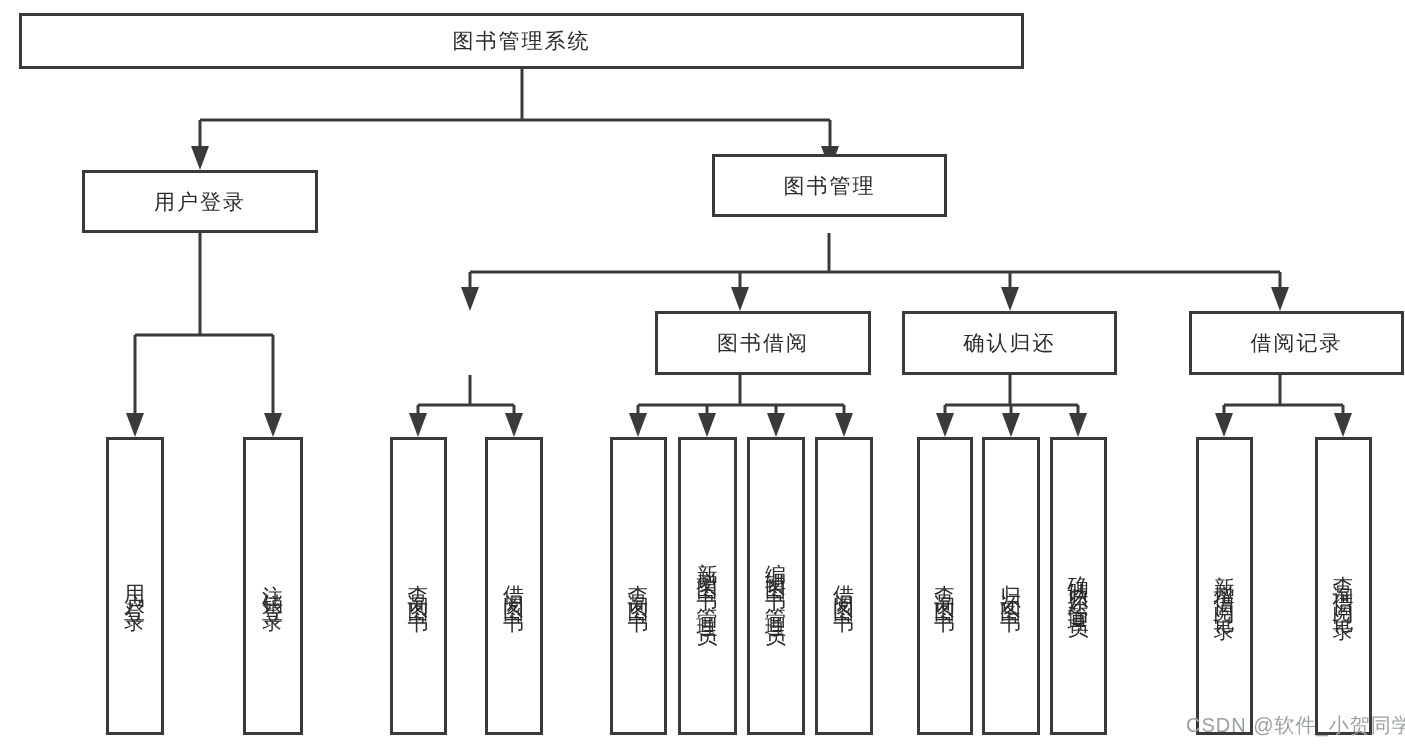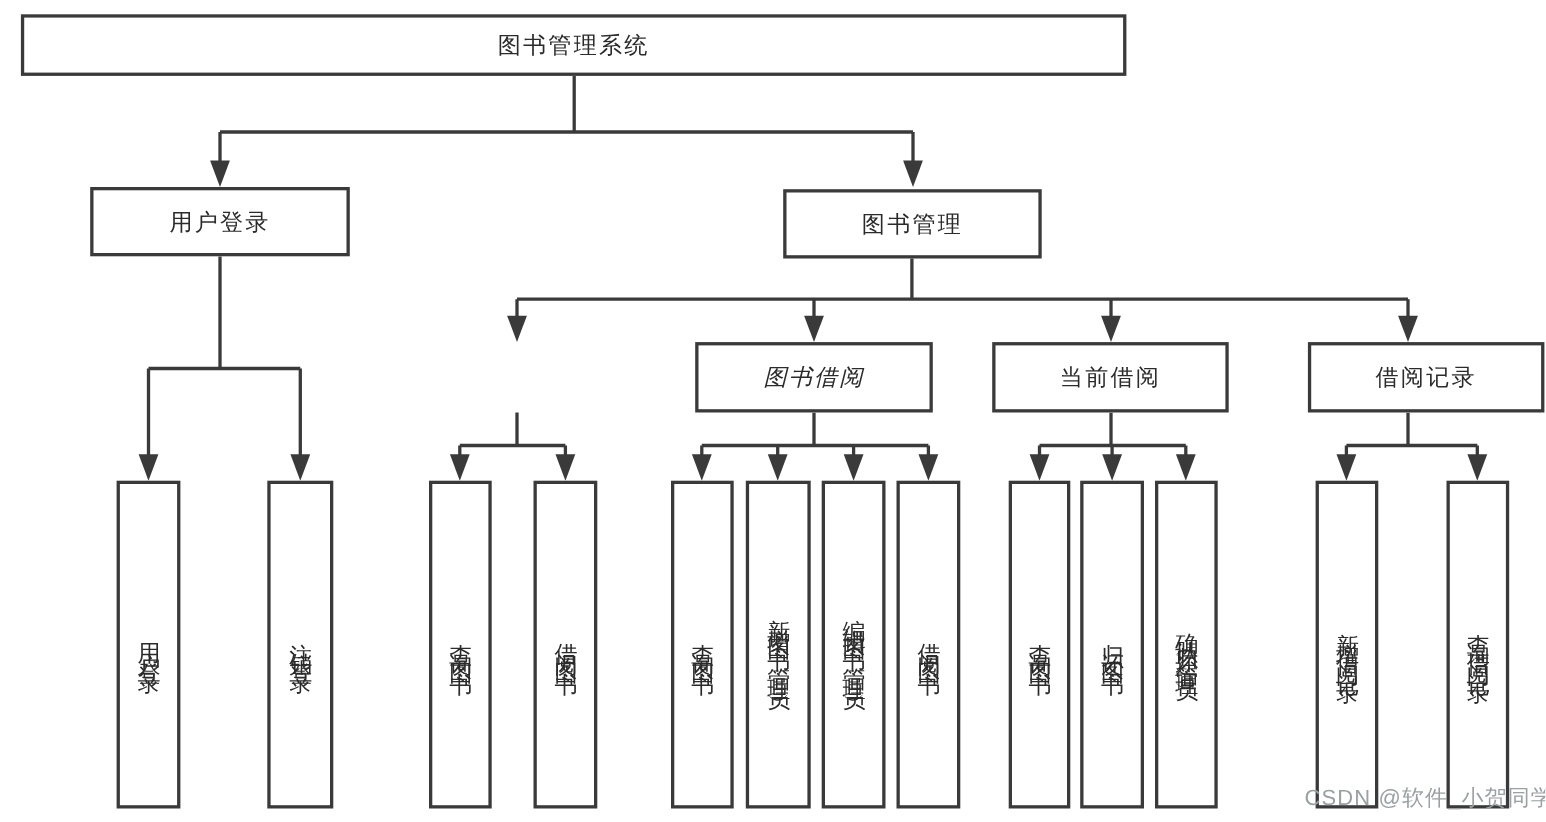--- a/index.html
+++ b/index.html
@@ -126,29 +126,29 @@
     </g>
   </svg>
 
   <div class="box" style="left:19px; top:13px; width:1005px; height:56px;">
     <span class="h-label">图书管理系统</span>
   </div>
 
   <div class="box" style="left:82px; top:170px; width:236px; height:63px;">
     <span class="h-label">用户登录</span>
   </div>
-  <div class="box" style="left:712px; top:172px; width:235px; height:63px;">
+  <div class="box" style="left:712px; top:154px; width:235px; height:63px;">
     <span class="h-label">图书管理</span>
   </div>
 
-  <div class="box" style="left:632px; top:311px; width:216px; height:64px;font-style:italic;">
+  <div class="box" style="left:655px; top:311px; width:216px; height:64px;">
     <span class="h-label">图书借阅</span>
   </div>
   <div class="box" style="left:902px; top:311px; width:215px; height:64px;">
-    <span class="h-label">当前借阅</span>
+    <span class="h-label">确认归还</span>
   </div>
   <div class="box" style="left:1173px; top:311px; width:215px; height:64px;margin-left:16px;">
     <span class="h-label">借阅记录</span>
   </div>
 
   <div class="box" style="left:106px; top:437px; width:58px; height:298px;">
     <span class="v-label">用户登录</span>
   </div>
   <div class="box" style="left:243px; top:437px; width:60px; height:298px;">
     <span class="v-label">注销登录</span>

